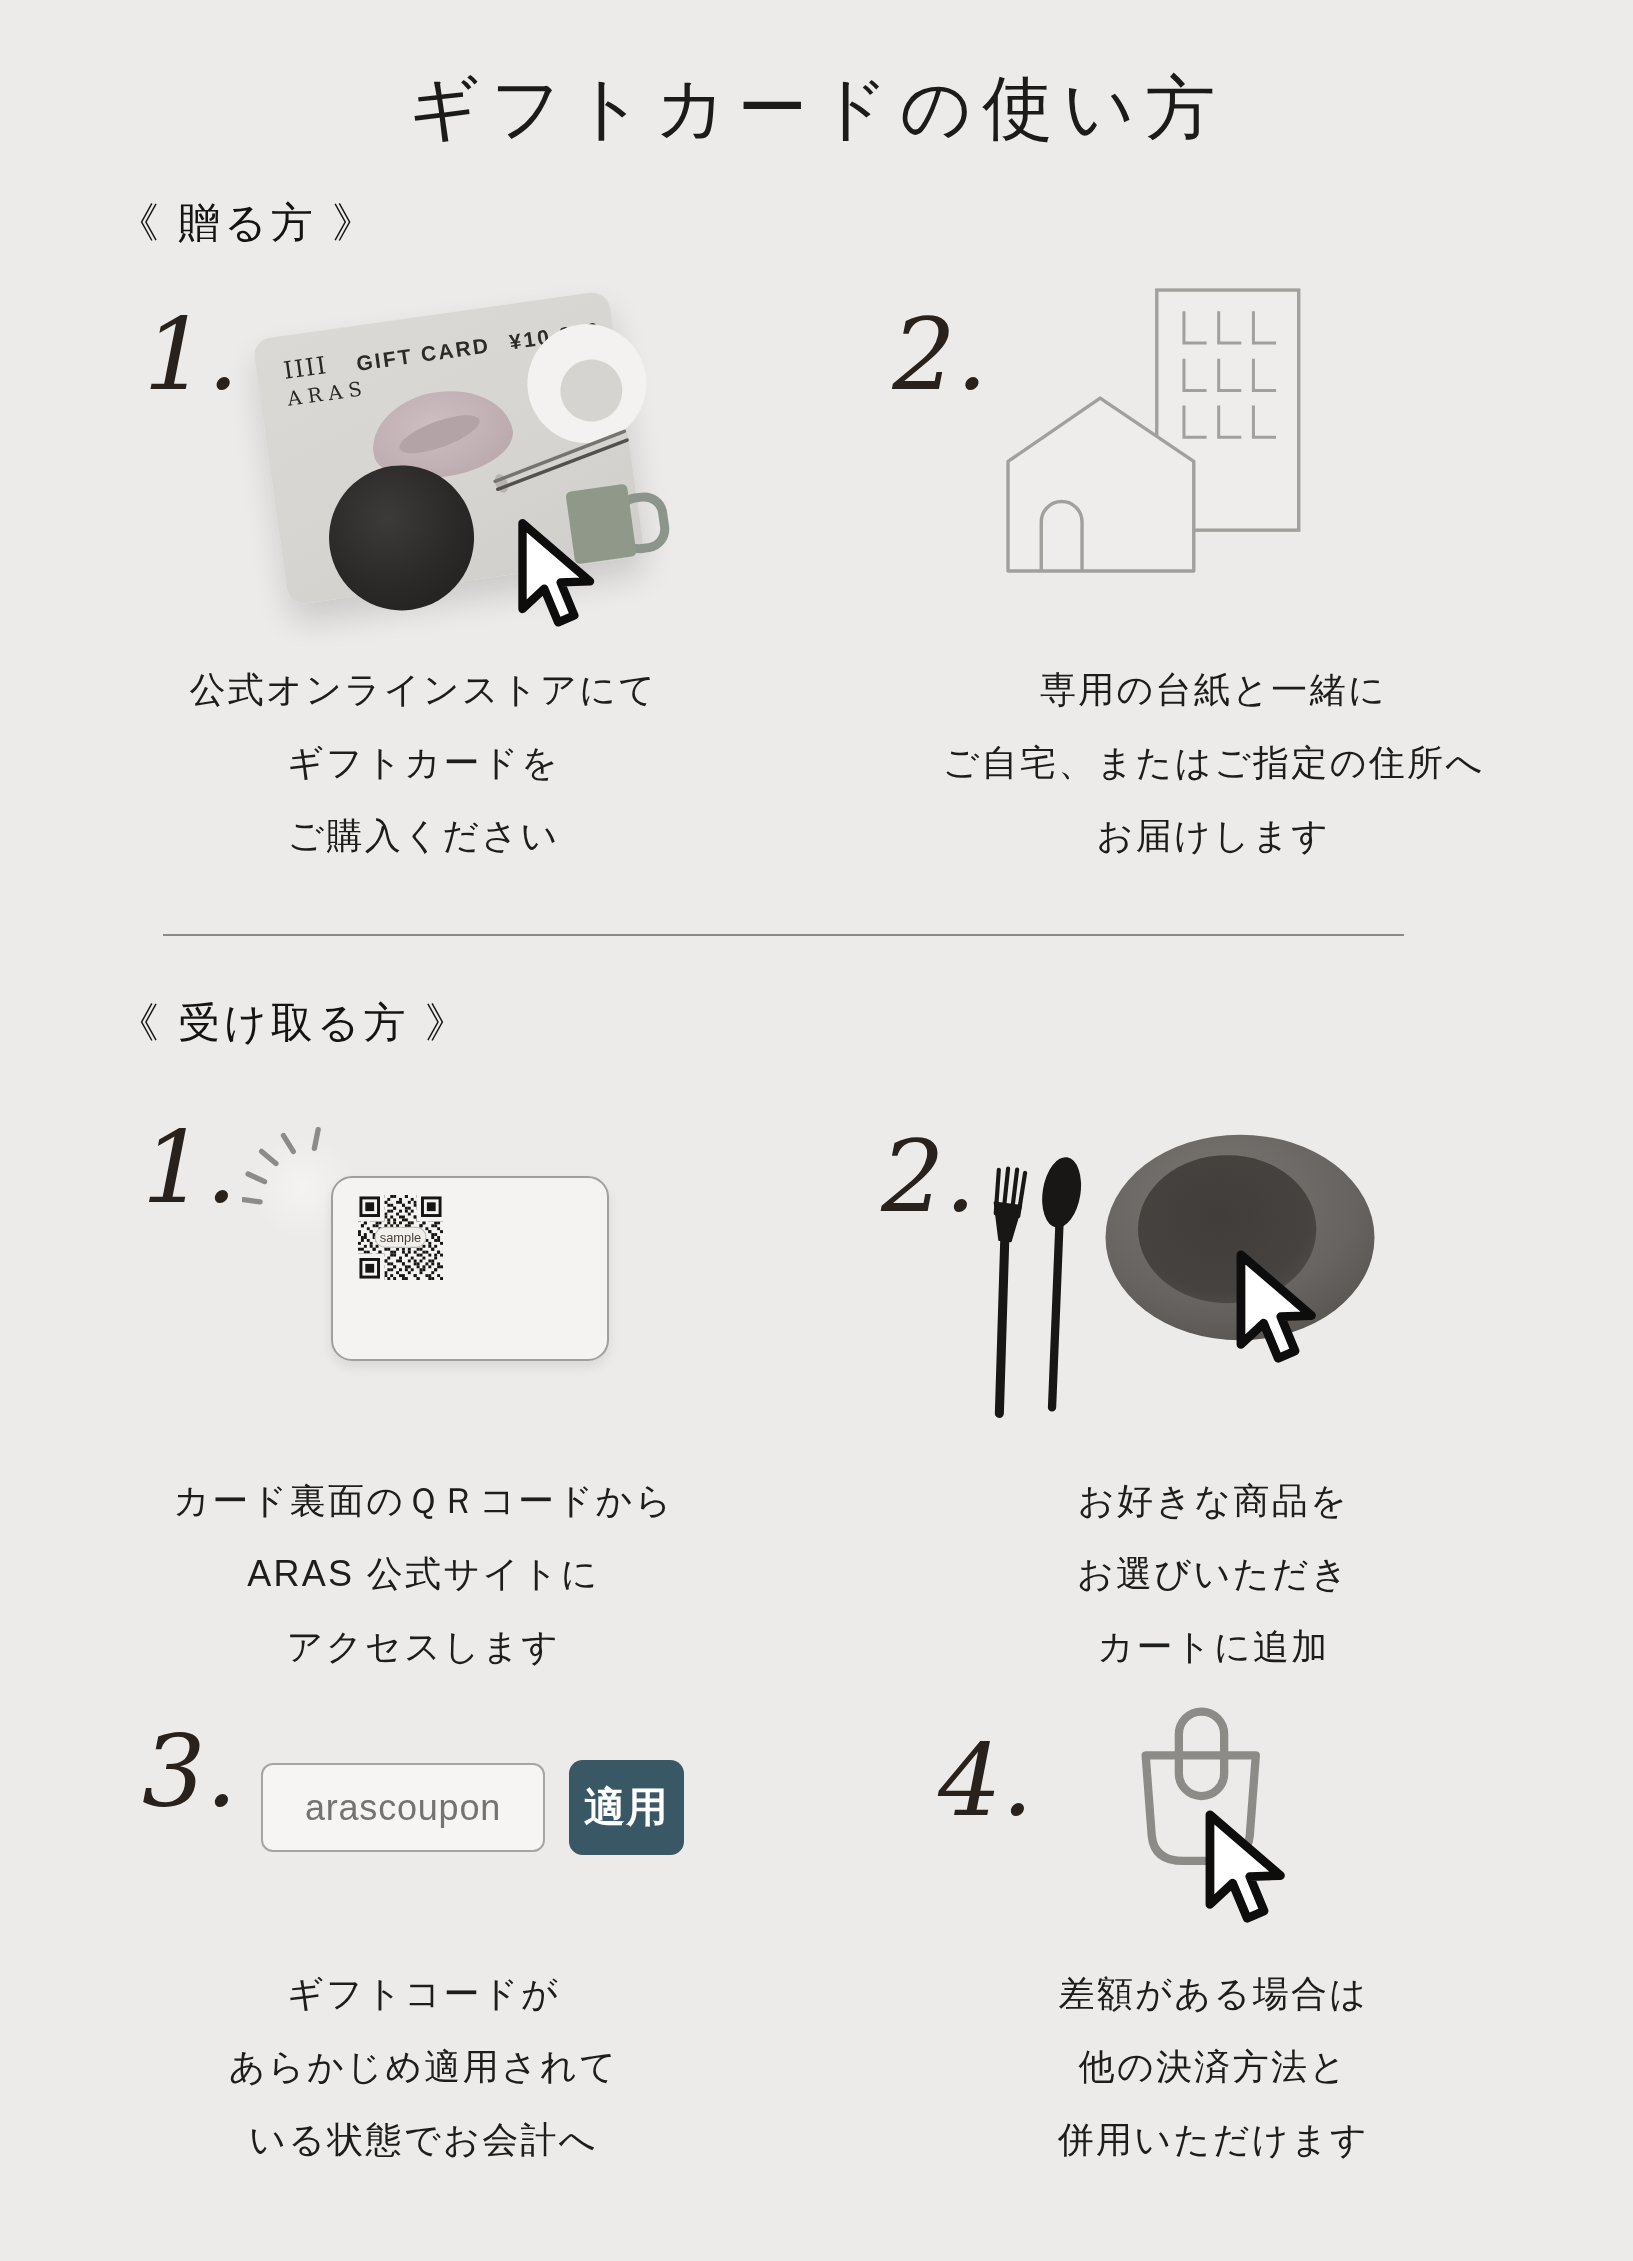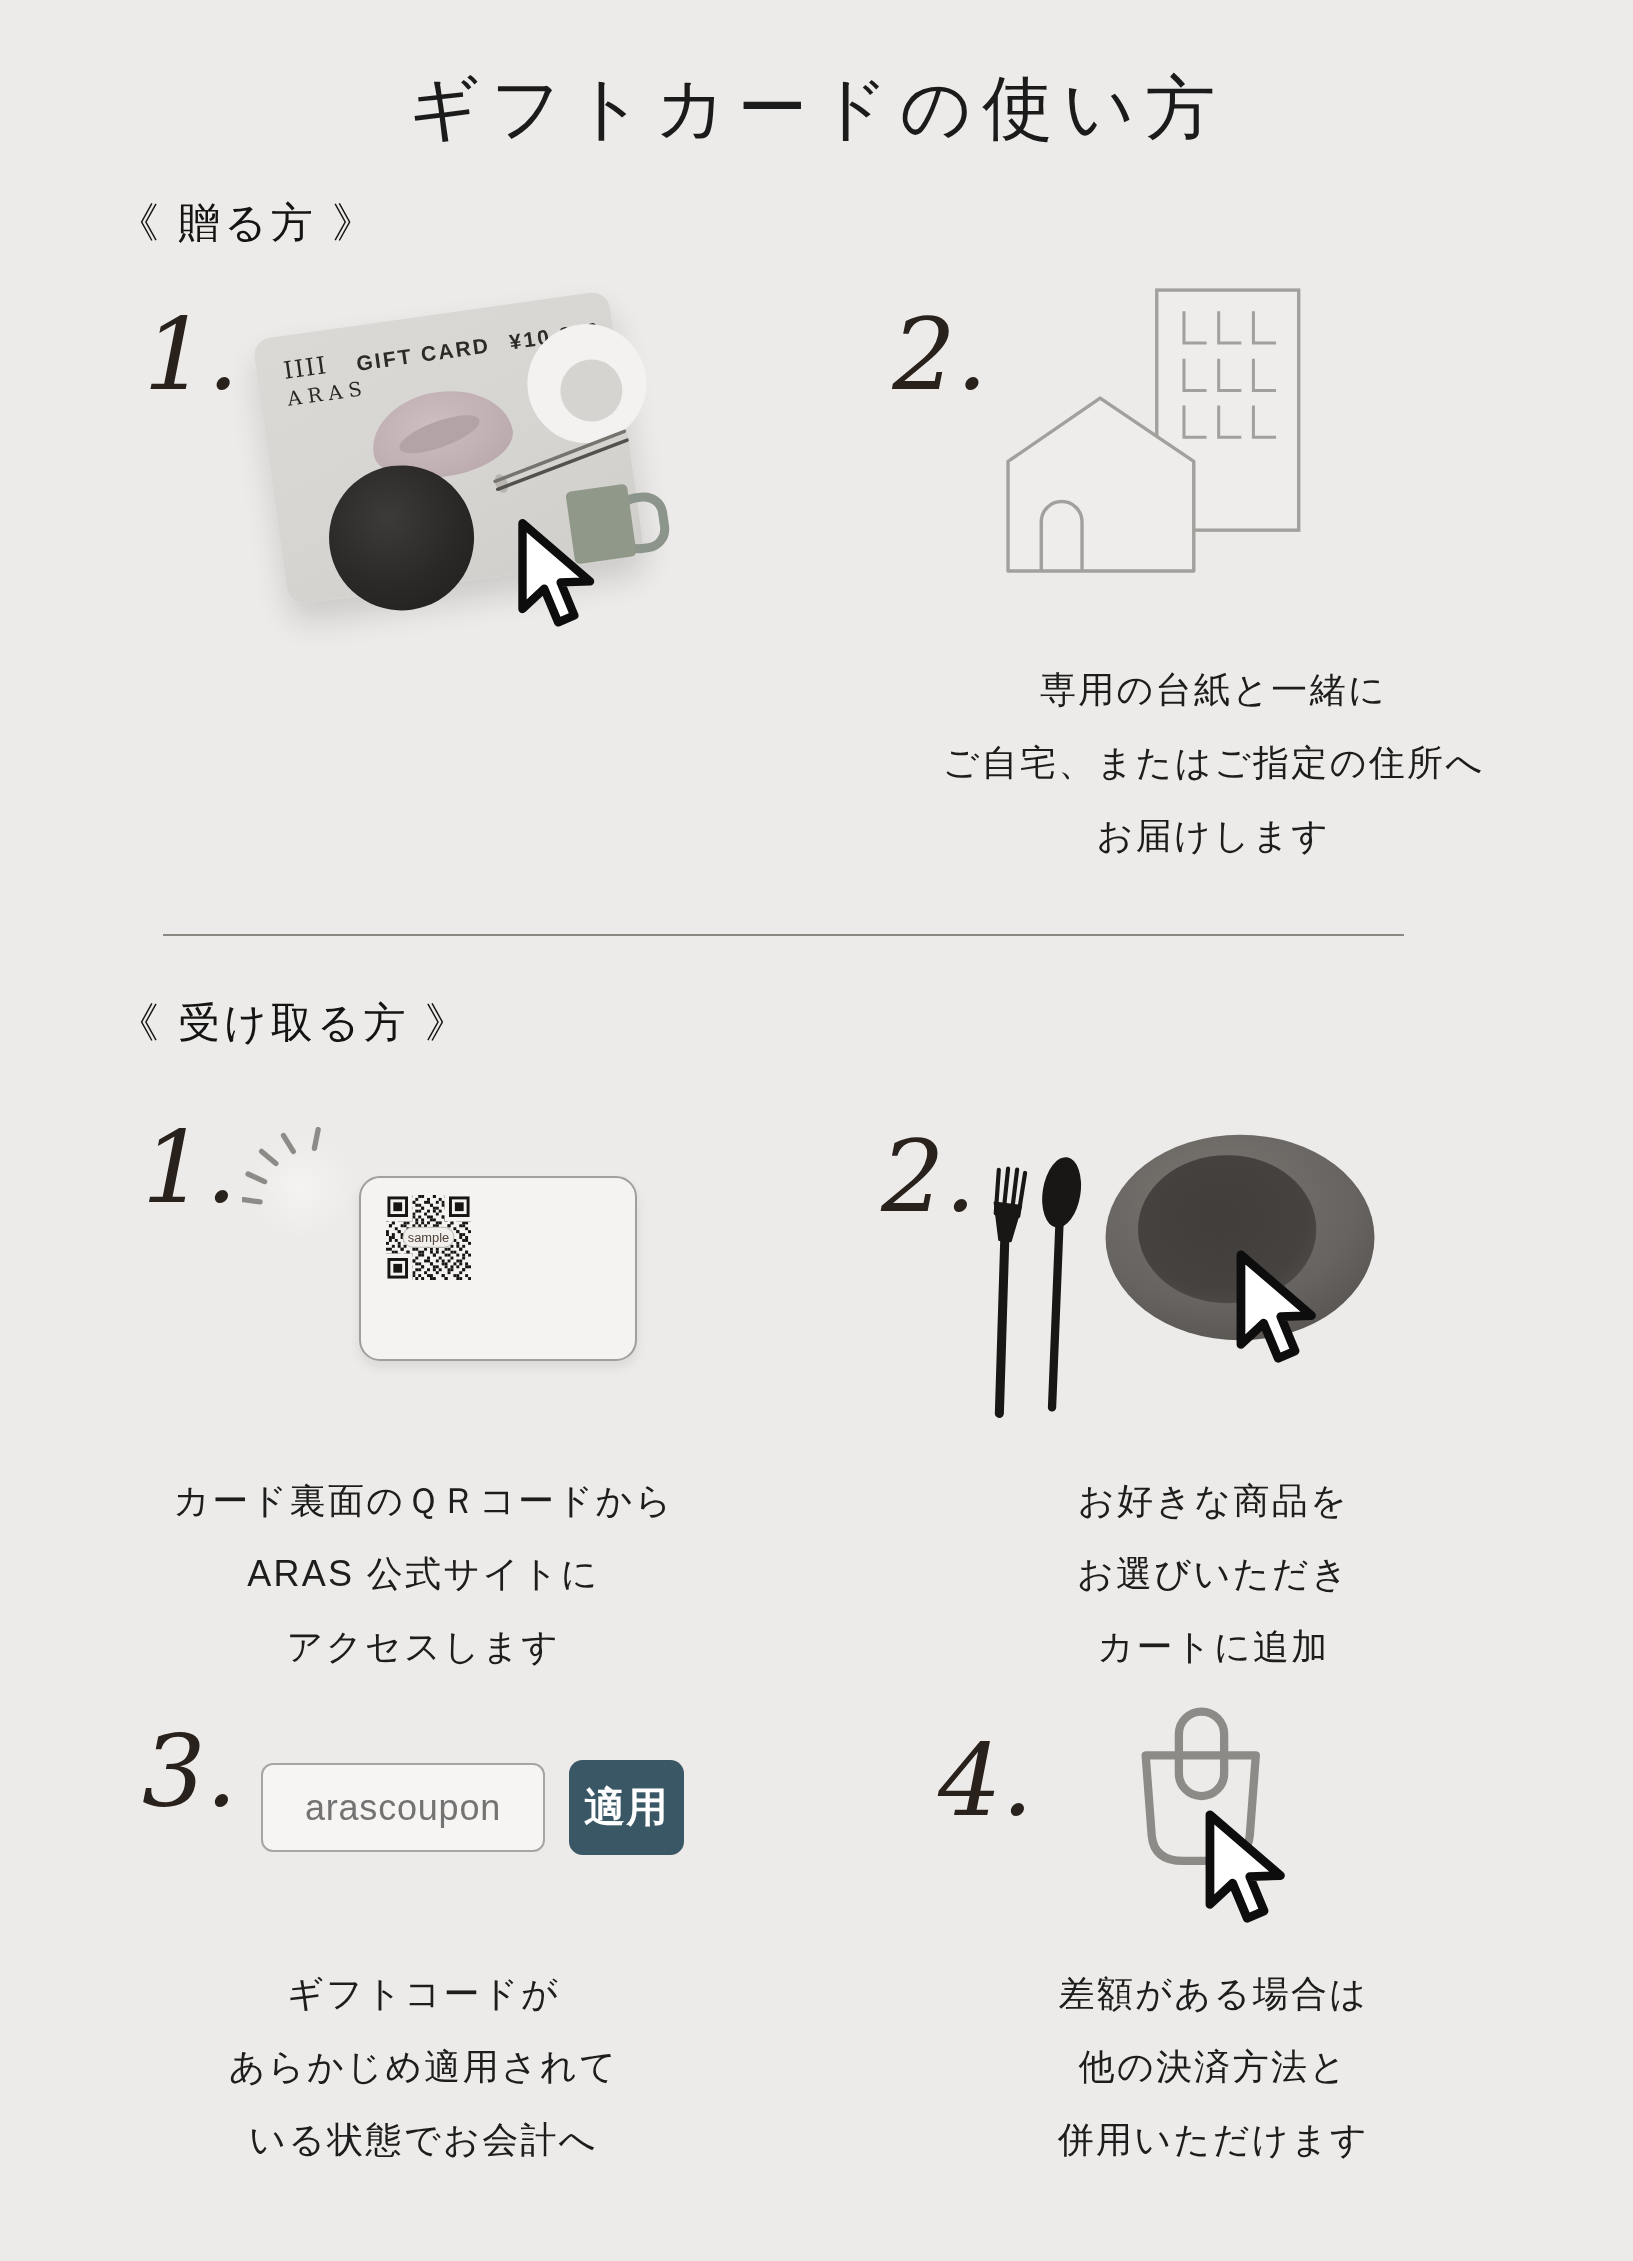--- a/index.html
+++ b/index.html
@@ -78,21 +78,20 @@
   }
   .gc-mug .body{
     position:absolute;left:0;top:0;width:62px;height:73px;border-radius:5.3px;background:#909989;
   }
 
   
   .qr-card{
     left:195px;top:72px;width:274px;height:181px;border-radius:21px;
     background:#f4f3f1;border:2.3px solid #a19f9b;
     box-shadow:0 6px 12px rgba(0,0,0,0.08);
-    margin-left:28px;
   }
   .glow{
     left:113px;top:30px;width:106px;height:106px;border-radius:50%;
     background:radial-gradient(circle,#f4f3f1 0%,rgba(244,243,241,0) 70%);
   }
 
   
   .coupon-input{
     position:absolute;left:125px;top:47px;width:284px;height:89px;box-sizing:border-box;
     border:2.3px solid #a7a5a2;border-radius:12px;background:#f6f5f3;
@@ -166,20 +165,25 @@
             <path d="M333,158 L333,200 L363,200"></path>
         </g>
       </g>
       <g>
         <path d="M8,377 L8,232 L130,148 L254,232 L254,377 Z" fill="#efedeb" stroke="#a2a09c" stroke-width="4.5" stroke-linejoin="round"></path>
         <path d="M52,377 L52,312 A27,27 0 0 1 106,312 L106,377" fill="none" stroke="#a2a09c" stroke-width="4.5"></path>
       </g>
     </svg>
   </div>
 
+  <div class="abs lines" style="left:121px;top:653px;width:605px;">
+    <div class="line">公式オンラインストアにて</div>
+    <div class="line">ギフトカードを</div>
+    <div class="line">ご購入ください</div>
+  </div>
   <div class="abs lines" style="left:892px;top:653px;width:643px;">
     <div class="line">専用の台紙と一緒に</div>
     <div class="line">ご自宅、またはご指定の住所へ</div>
     <div class="line">お届けします</div>
   </div>
 
   <div class="abs divider"></div>
 
   <div class="abs section-heading" style="left:117px;top:995px;">《 受け取る方 》</div>
 

